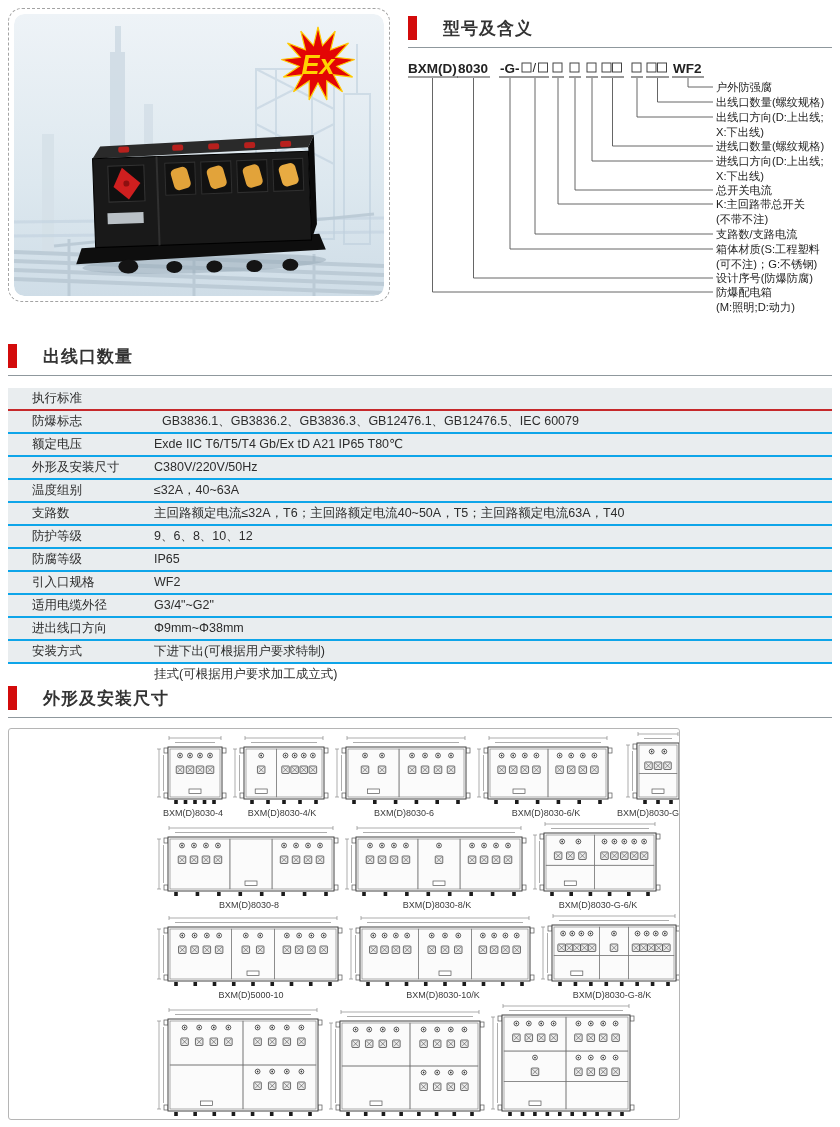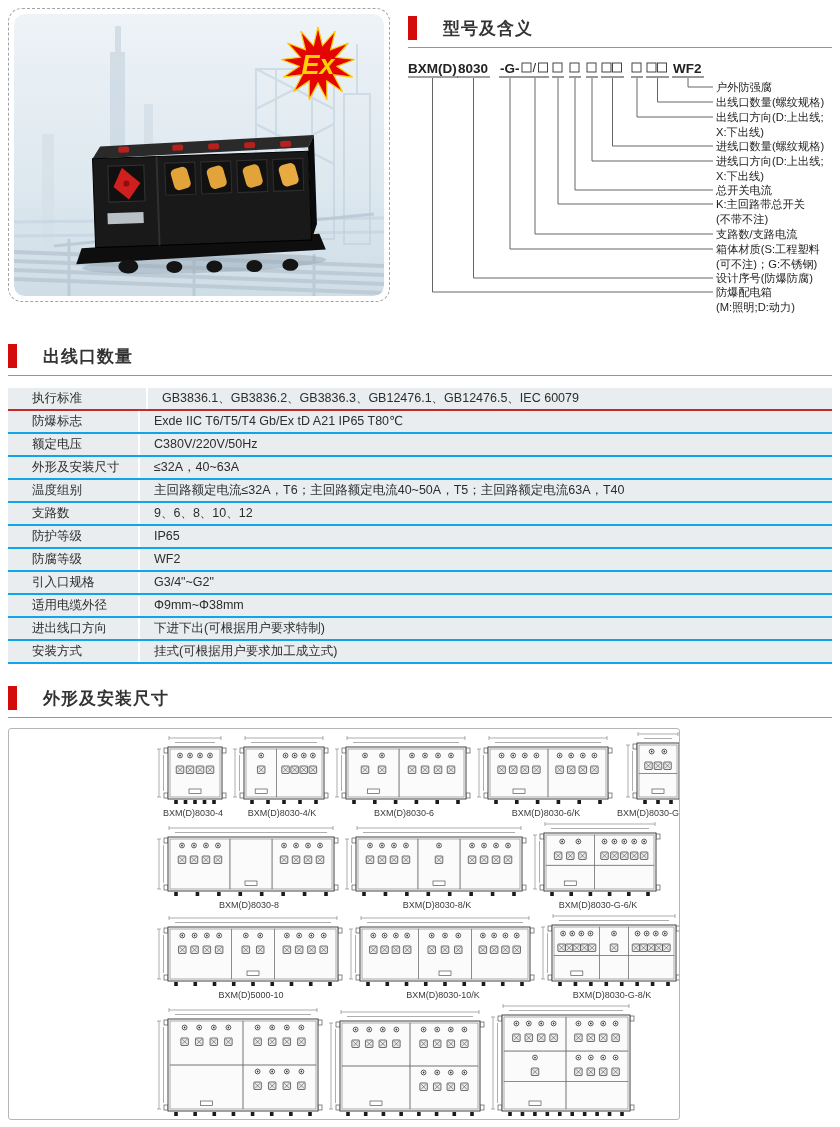--- a/index.html
+++ b/index.html
@@ -17,21 +17,21 @@
   .photo-frame { position:absolute; left:8px; top:8px; width:382px; height:294px;
                  border:1px dashed #a3a3a3; border-radius:14px; padding:5px; }
   .photo-frame svg { border-radius:10px; display:block; }
   
   #model-svg { position:absolute; left:408px; top:56px; }
   
   .params { position:absolute; left:8px; top:388px; width:824px; font-size:12.5px; }
   .prow { display:flex; background:#e9edef; border-bottom:2px solid #0ea5e9; height:23px; line-height:21px; }
   .prow.redline { border-bottom:2px solid #c6292b;gap:8px; }
   .prow .lab { width:130px; padding-left:24px; flex:0 0 auto; }
-  .prow .val { flex:1; border-left:2px solid #fff; padding-left:14px; }
+  .prow .val { flex:1; border-left:2px solid #fff; padding-left:14px;margin-top:23px; }
   
   .dim-panel { position:absolute; left:8px; top:728px; width:672px; height:392px;
                border:1px solid #b5b5b5; border-radius:3px; overflow:hidden; }
   .figrow { display:flex; justify-content:space-between; align-items:flex-end;
             padding:2px 112px 0 146px; }
   .fig { display:flex; flex-direction:column; align-items:center; }
   .fig .cap { font-size:9px; color:#3a3a3a; line-height:12px; margin-top:1px; white-space:nowrap; }
 </style>
 </head>
 <body>

